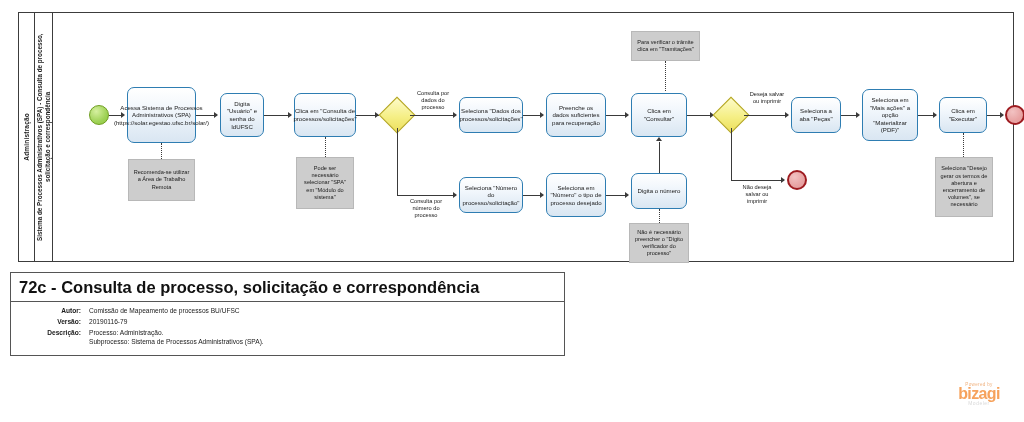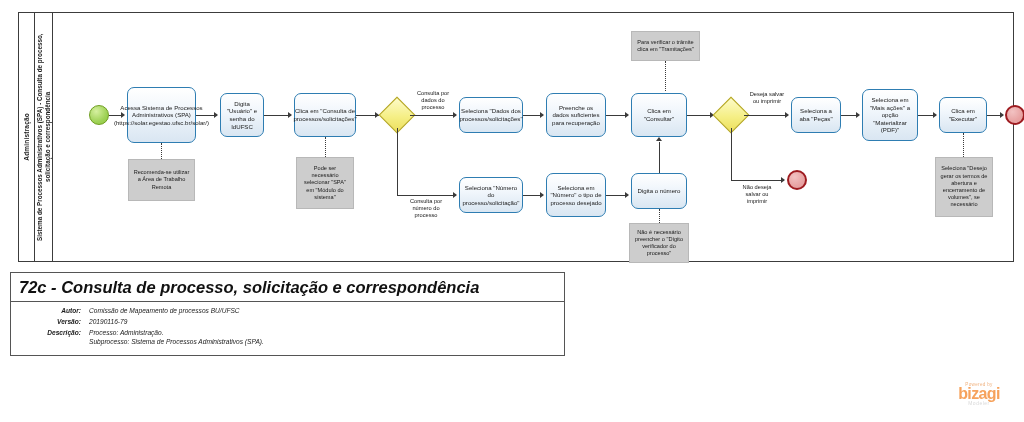--- a/index.html
+++ b/index.html
@@ -40,21 +40,21 @@
 
   
   .ln{position:absolute;background:#3a3a3a;}
   .ln.h{height:1px;}
   .ln.v{width:1px;}
   .dot{position:absolute;width:1px;border-left:1px dotted #3a3a3a;}
   .arrow{position:absolute;width:0;height:0;border-top:3px solid transparent;border-bottom:3px solid transparent;border-left:4.5px solid #3a3a3a;}
   .arrow.up{border-left:3px solid transparent;border-right:3px solid transparent;border-bottom:4.5px solid #3a3a3a;border-top:none;}
 
   
-  .titlebox{position:absolute;left:10px;top:272px;width:555px;border:1px solid #555;box-sizing:border-box;background:#fff;font-style:italic;}
+  .titlebox{position:absolute;left:10px;top:272px;width:555px;border:1px solid #555;box-sizing:border-box;background:#fff;}
   .titlebox h1{margin:0;padding:5px 8px 4px 8px;font-size:16.5px;line-height:19px;font-weight:bold;
                border-bottom:1px solid #555;color:#111;}
   .meta{padding:4px 8px 7px 8px;}
   .meta-row{display:flex;margin-bottom:2px;}
   .meta-k{width:62px;flex:0 0 62px;text-align:right;padding-right:8px;font-size:6.6px;font-weight:bold;line-height:9px;}
   .meta-v{font-size:6.6px;line-height:9px;}
   .meta-v div{white-space:pre-line;}
 
   
   .logo{position:absolute;right:14px;bottom:16px;width:62px;text-align:center;color:#f5a05a;}

